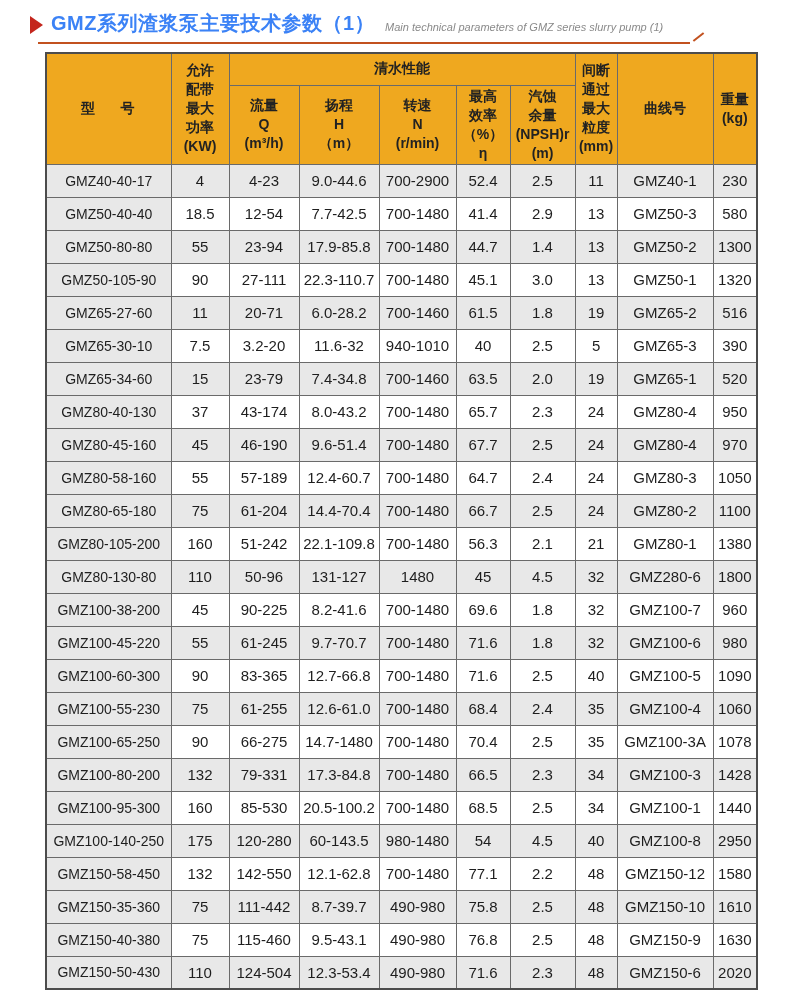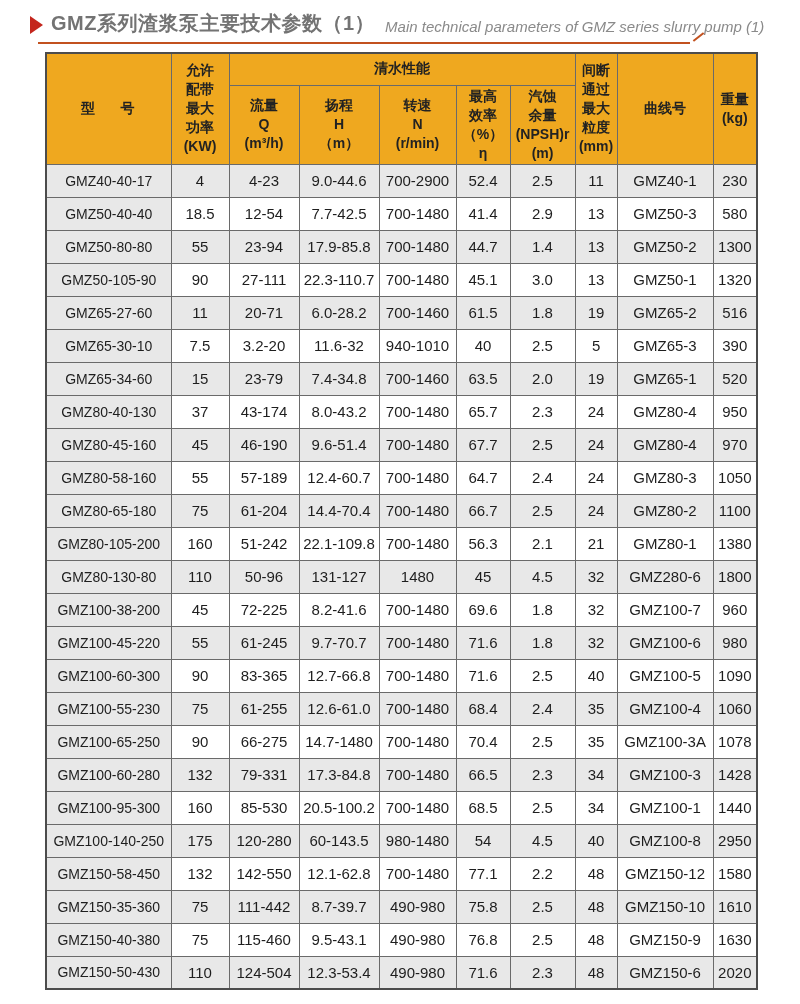--- a/index.html
+++ b/index.html
@@ -4,22 +4,22 @@
 <style>
   * { margin:0; padding:0; box-sizing:border-box; }
   html,body { width:800px; height:1004px; background:#ffffff; overflow:hidden;
               font-family:"Liberation Sans","DejaVu Sans",sans-serif; color:#1e1e1e; }
 
   
   .title-bar { position:absolute; top:10px; left:30px; width:740px; height:36px; }
   .title-row { display:flex; align-items:center; gap:8px; }
   .tri { width:0; height:0; border-top:9px solid transparent; border-bottom:9px solid transparent;
          border-left:13px solid #c4261d; margin-top:2px; }
-  .title-cn { font-size:20px; font-weight:bold; letter-spacing:0.5px; color:#737373; white-space:nowrap; }
-  .title-en { font-size:15px; font-style:italic; color:#8a8a8a; white-space:nowrap; margin-left:2px; margin-top:6px; }
+  .title-cn { font-size:20px; font-weight:bold; letter-spacing:0.5px; color:#3b82f6; white-space:nowrap; }
+  .title-en { font-size:11px; font-style:italic; color:#8a8a8a; white-space:nowrap; margin-left:2px; margin-top:6px; }
   .title-underline { position:absolute; left:8px; top:32px; width:652px; height:2px; background:#c2511f; }
   .title-tick { position:absolute; left:662px; top:26px; width:13px; height:2px; background:#c2511f;
                 transform:rotate(-38deg); }
 
   
   .table-wrap { position:absolute; top:52px; left:45px; }
   table { border-collapse:collapse; table-layout:fixed; width:711px;
           border:2px solid #4c4c4c; }
   th, td { border:1px solid #6a6a6a; text-align:center; vertical-align:middle;
            overflow:hidden; white-space:nowrap; }
@@ -268,21 +268,21 @@
           <td>1480</td>
           <td>45</td>
           <td>4.5</td>
           <td>32</td>
           <td>GMZ280-6</td>
           <td>1800</td>
         </tr>
         <tr>
           <td class="model-cell">GMZ100-38-200</td>
           <td>45</td>
-          <td>72-225</td>
+          <td>90-225</td>
           <td>8.2-41.6</td>
           <td>700-1480</td>
           <td>69.6</td>
           <td>1.8</td>
           <td>32</td>
           <td>GMZ100-7</td>
           <td>960</td>
         </tr>
         <tr class="alt">
           <td class="model-cell">GMZ100-45-220</td>
@@ -326,21 +326,21 @@
           <td>66-275</td>
           <td>14.7-1480</td>
           <td>700-1480</td>
           <td>70.4</td>
           <td>2.5</td>
           <td>35</td>
           <td>GMZ100-3A</td>
           <td>1078</td>
         </tr>
         <tr class="alt">
-          <td class="model-cell">GMZ100-60-280</td>
+          <td class="model-cell">GMZ100-80-200</td>
           <td>132</td>
           <td>79-331</td>
           <td>17.3-84.8</td>
           <td>700-1480</td>
           <td>66.5</td>
           <td>2.3</td>
           <td>34</td>
           <td>GMZ100-3</td>
           <td>1428</td>
         </tr>

